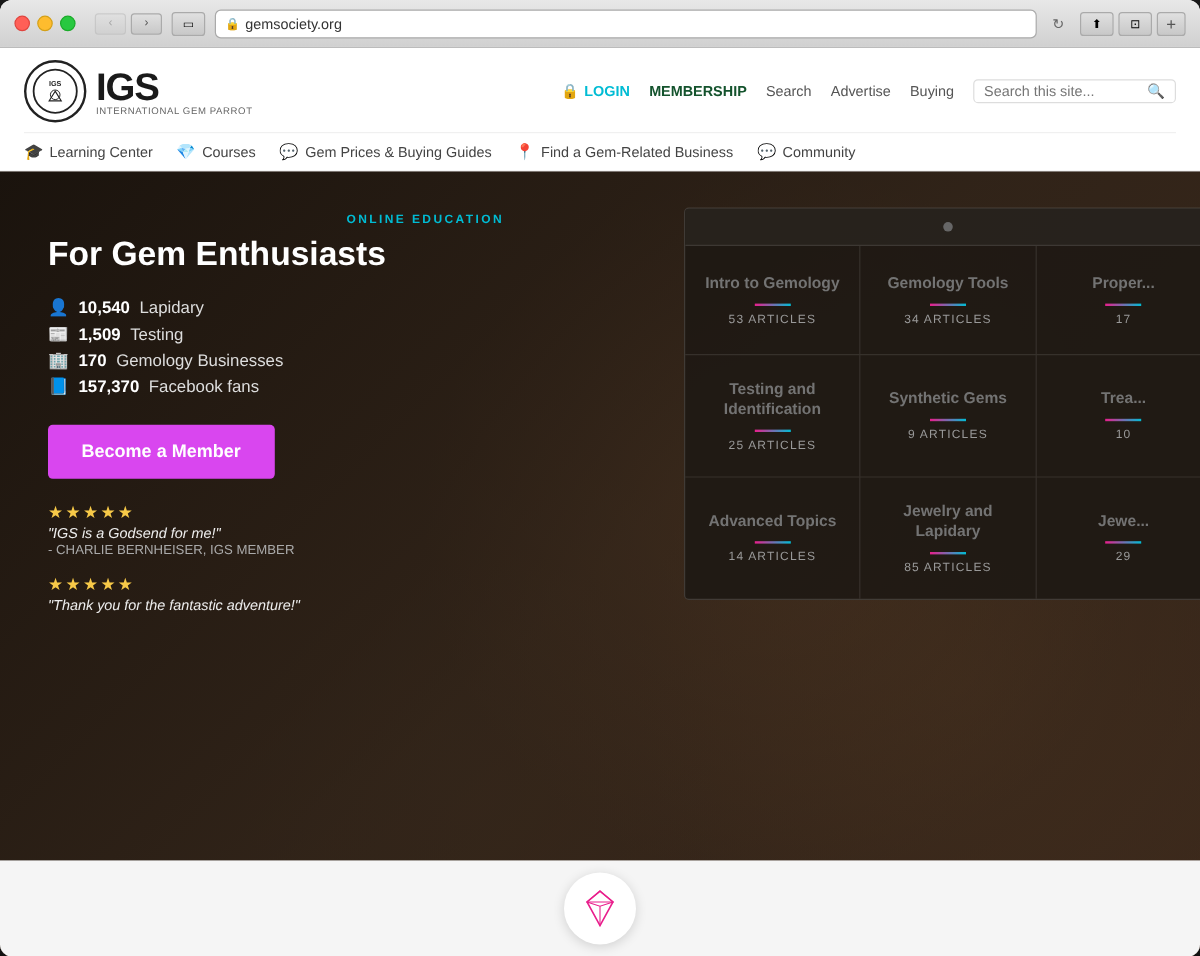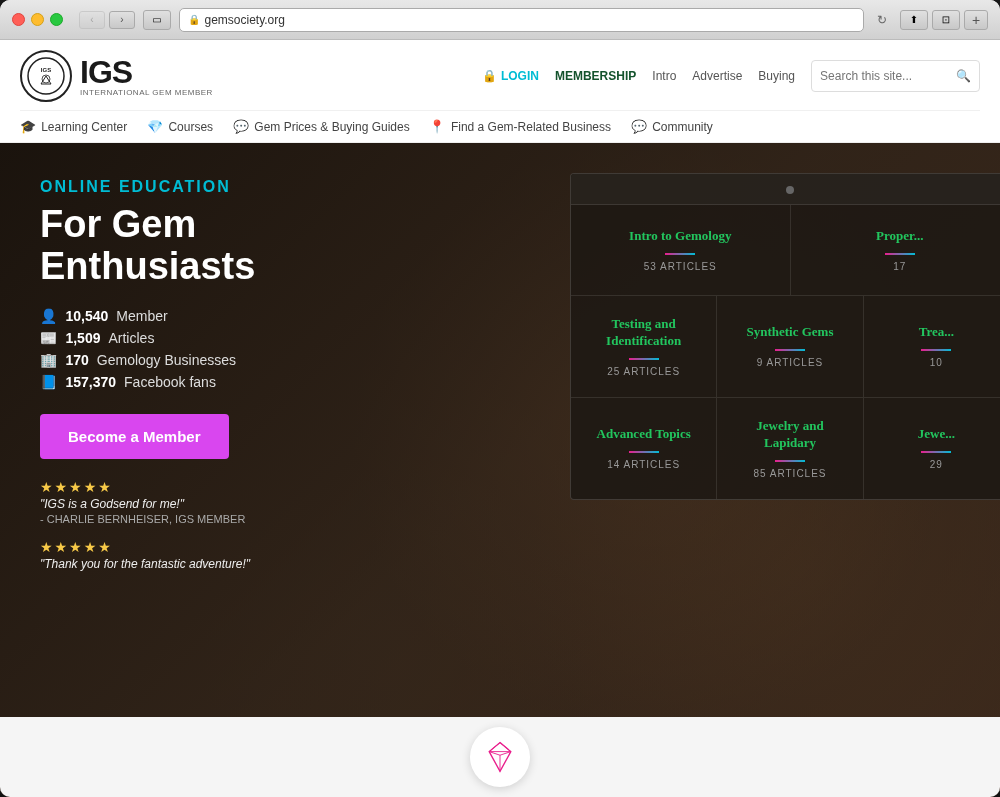--- a/index.html
+++ b/index.html
@@ -159,21 +159,21 @@
     }
     .nav-link {
       font-size: 12px;
       color: #555;
     }
     .search-bar {
       display: flex;
       align-items: center;
       border: 1px solid #ddd;
       border-radius: 4px;
-      height: 32px;
+      height: 20px;
       padding: 0 8px;
       gap: 6px;
     }
     .search-bar input {
       border: none; outline: none;
       font-size: 12px; color: #999;
       width: 130px;
     }
     .search-icon-btn { color: #999; font-size: 12px; }
 
@@ -216,29 +216,30 @@
         radial-gradient(circle at 40% 80%, rgba(80,60,40,0.2) 0%, transparent 25%);
       z-index: 0;
     }
 
     .hero-content {
       position: relative; z-index: 2;
       padding: 35px 40px;
       max-width: 460px;
     }
     .hero-subtitle {
-      font-size: 16px;
+      font-size: 10px;
       color: #00bcd4;
       font-weight: 700;
       letter-spacing: 2px;
       text-transform: uppercase;
       margin-bottom: 8px;
+      text-align: right;
     }
     .hero-title {
-      font-size: 38px;
+      font-size: 28px;
       font-weight: 800;
       color: #fff;
       line-height: 1.1;
       margin-bottom: 20px;
     }
     .stats-list {
       list-style: none;
       margin-bottom: 24px;
     }
     .stats-list li {
@@ -323,26 +324,25 @@
       flex-direction: column;
       align-items: center;
       justify-content: center;
     }
     .course-cell:last-child { border-right: none; }
     .course-cell.truncated {
       position: relative;
       overflow: hidden;
     }
     .course-name {
-      color: #22c55e;
+      color: #737373;
       font-size: 13px;
       font-weight: 600;
       margin-bottom: 8px;
       line-height: 1.3;
-      font-family: Liberation Serif, serif;
     }
     .course-divider {
       width: 30px; height: 2px;
       background: linear-gradient(90deg, #e91e8c, #00bcd4);
       margin: 0 auto 6px;
     }
     .course-articles {
       color: #999;
       font-size: 10px;
       letter-spacing: 1px;
@@ -404,29 +404,29 @@
           <div class="logo-circle">
             <svg width="40" height="40" viewBox="0 0 40 40">
               <circle cx="20" cy="20" r="18" fill="none" stroke="#222" stroke-width="1.5"></circle>
               <text x="20" y="16" text-anchor="middle" font-size="6" fill="#222" font-weight="bold">IGS</text>
               <polygon points="20,20 15,28 25,28" fill="none" stroke="#222" stroke-width="1"></polygon>
               <circle cx="20" cy="23" r="4" fill="none" stroke="#222" stroke-width="0.8"></circle>
             </svg>
           </div>
           <div>
             <div class="logo-text">IGS</div>
-            <div class="logo-sub">INTERNATIONAL GEM MEMBER</div>
+            <div class="logo-sub">INTERNATIONAL GEM PARROT</div>
           </div>
         </div>
         <div class="header-nav">
           <a class="nav-login" href="#">
             🔒 <span>LOGIN</span>
           </a>
           <span class="nav-membership">MEMBERSHIP</span>
-          <span class="nav-link">Intro</span>
+          <span class="nav-link">Search</span>
           <span class="nav-link">Advertise</span>
           <span class="nav-link">Buying</span>
           <div class="search-bar">
             <input type="text" placeholder="Search this site..." style="">
             <span class="search-icon-btn">🔍</span>
           </div>
         </div>
       </div>
       <div class="header-bottom">
         <div class="bottom-nav-item">
@@ -457,26 +457,26 @@
       <div class="hero-bg"></div>
 
       <div class="hero-content">
         <div class="hero-subtitle">ONLINE EDUCATION</div>
         <h1 class="hero-title">For Gem Enthusiasts</h1>
 
         <ul class="stats-list">
           <li>
             <span class="stat-icon">👤</span>
             <span class="stat-num">10,540</span>
-            <span>Member</span>
+            <span>Lapidary</span>
           </li>
           <li>
             <span class="stat-icon">📰</span>
             <span class="stat-num">1,509</span>
-            <span>Articles</span>
+            <span>Testing</span>
           </li>
           <li>
             <span class="stat-icon">🏢</span>
             <span class="stat-num">170</span>
             <span>Gemology Businesses</span>
           </li>
           <li>
             <span class="stat-icon">📘</span>
             <span class="stat-num">157,370</span>
             <span>Facebook fans</span>
@@ -502,20 +502,25 @@
         <div class="grid-dot">
           <span></span>
         </div>
 
         <div class="course-row">
           <div class="course-cell">
             <div class="course-name">Intro to Gemology</div>
             <div class="course-divider"></div>
             <div class="course-articles">53 ARTICLES</div>
           </div>
+          <div class="course-cell">
+            <div class="course-name">Gemology Tools</div>
+            <div class="course-divider"></div>
+            <div class="course-articles">34 ARTICLES</div>
+          </div>
           <div class="course-cell truncated">
             <div class="course-name">Proper...</div>
             <div class="course-divider"></div>
             <div class="course-articles">17</div>
           </div>
         </div>
 
         <div class="course-row">
           <div class="course-cell">
             <div class="course-name">Testing and Identification</div>

